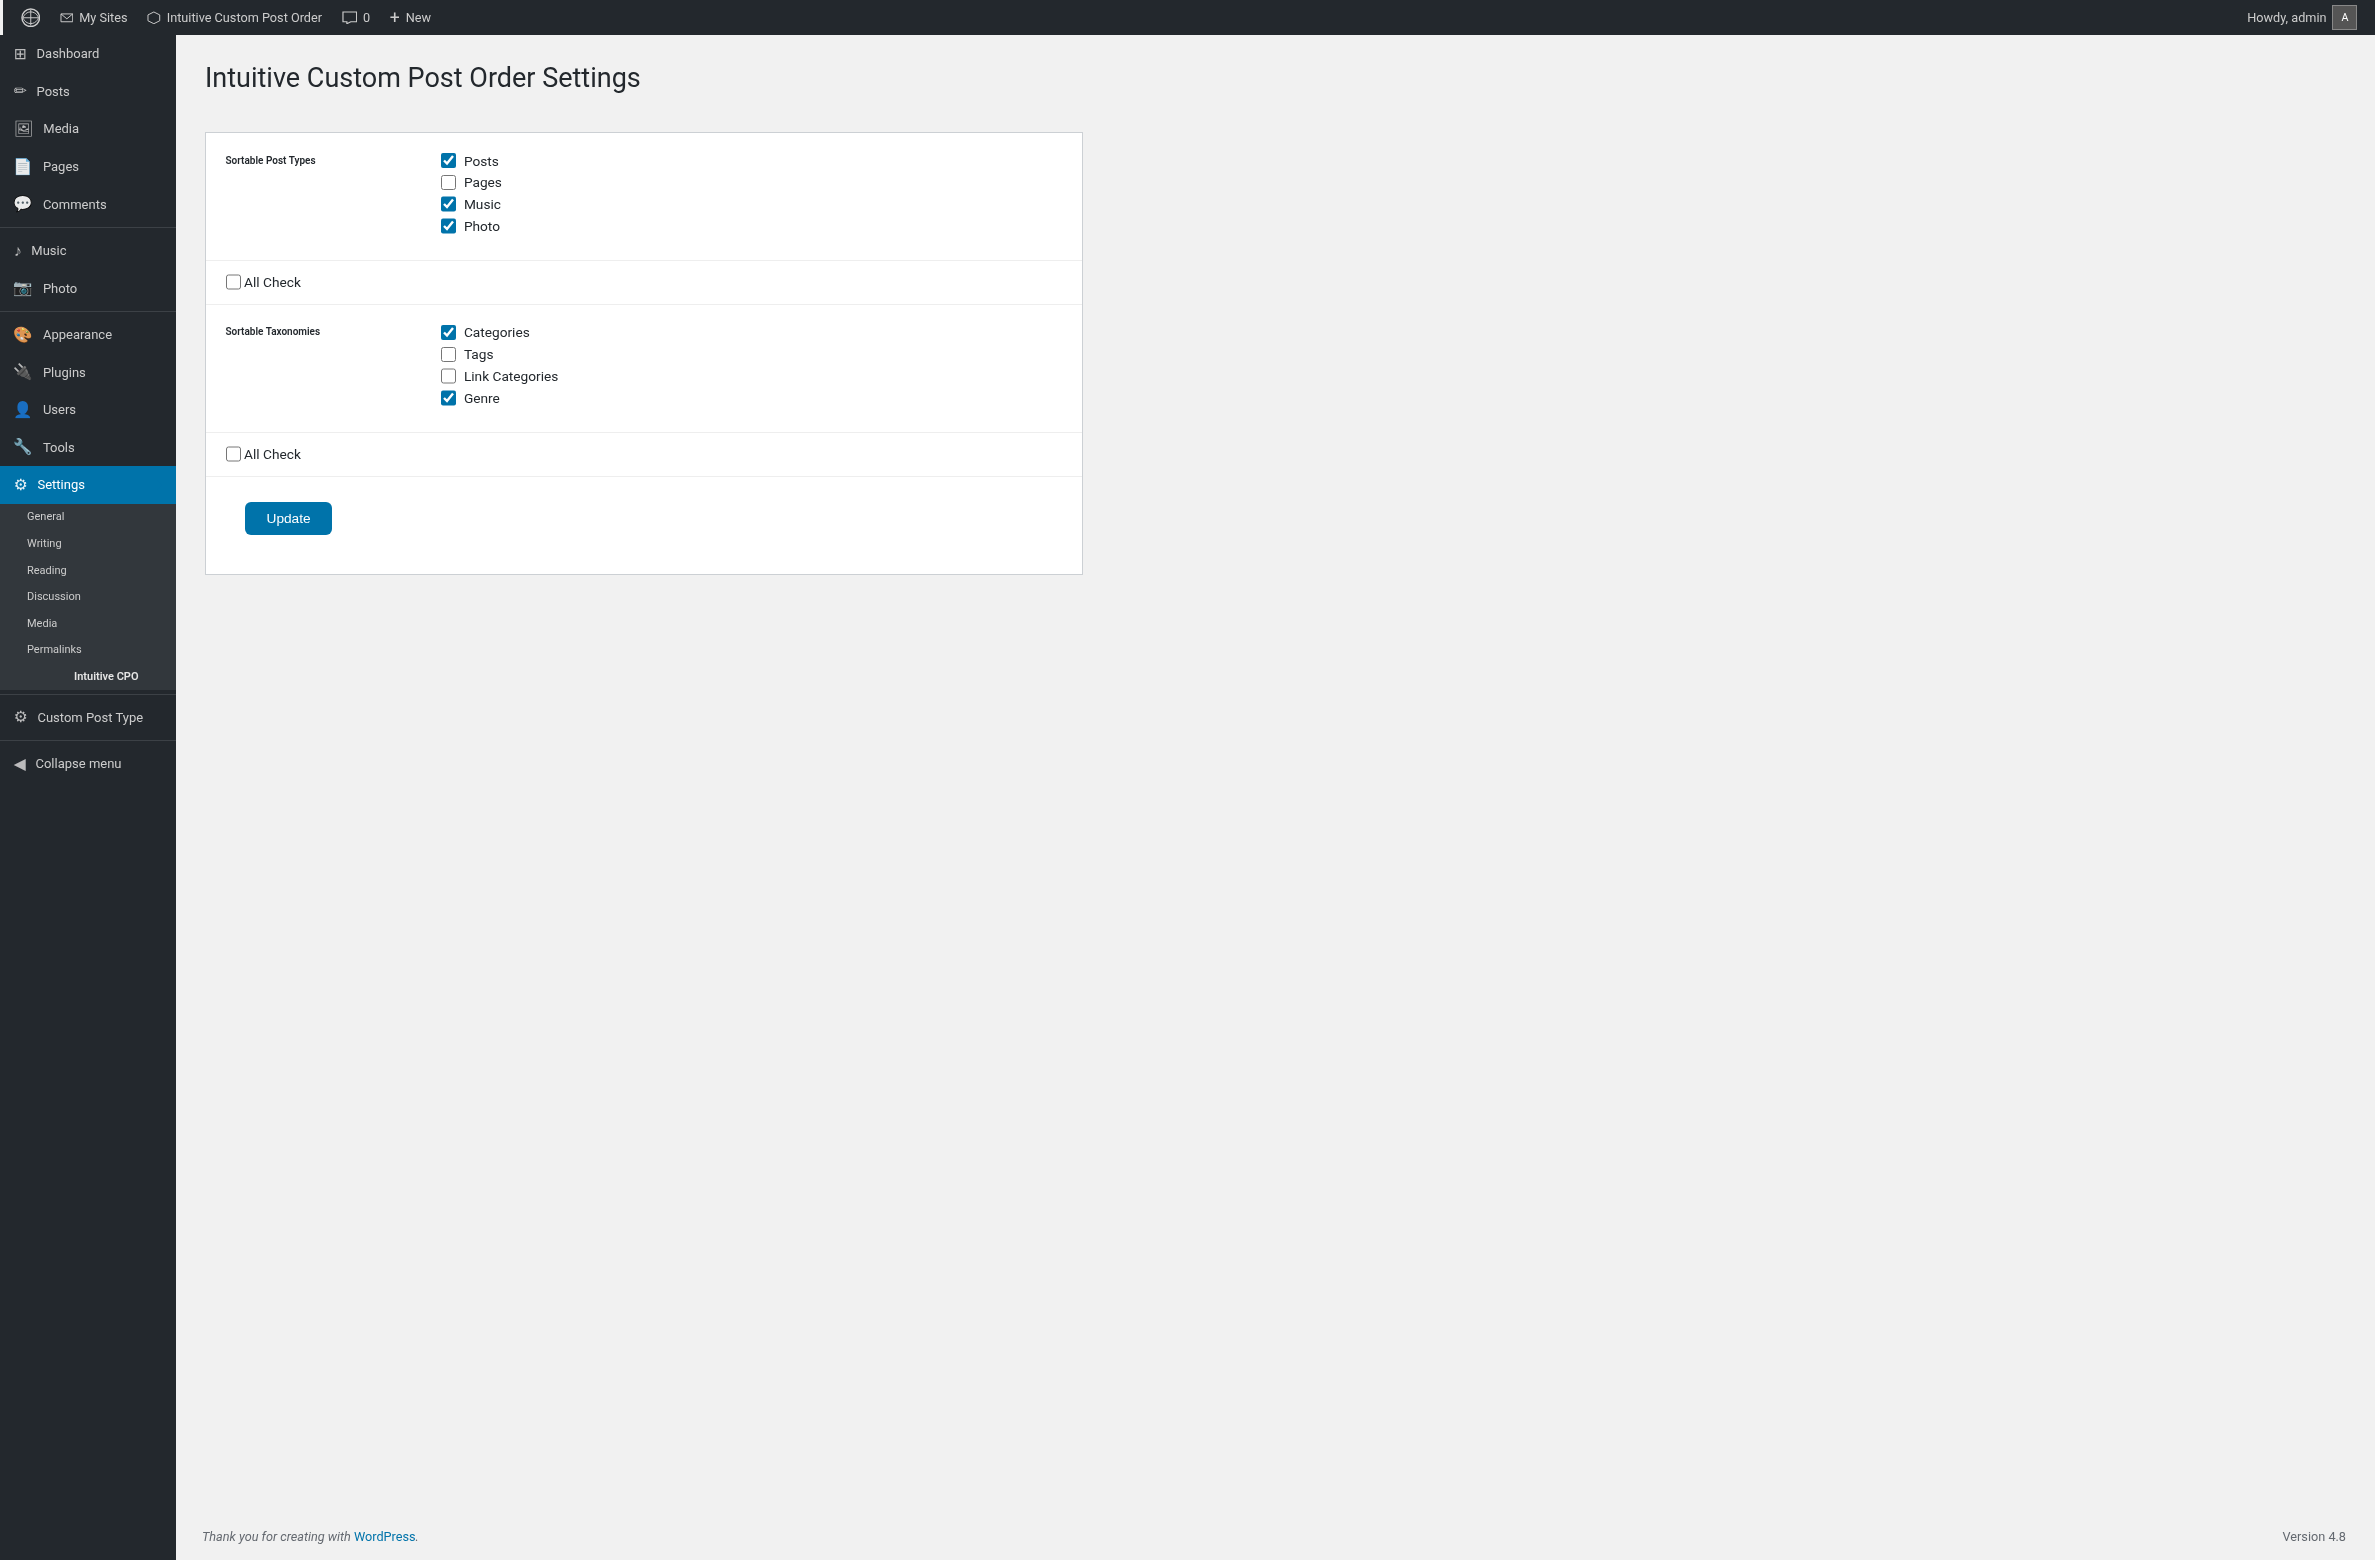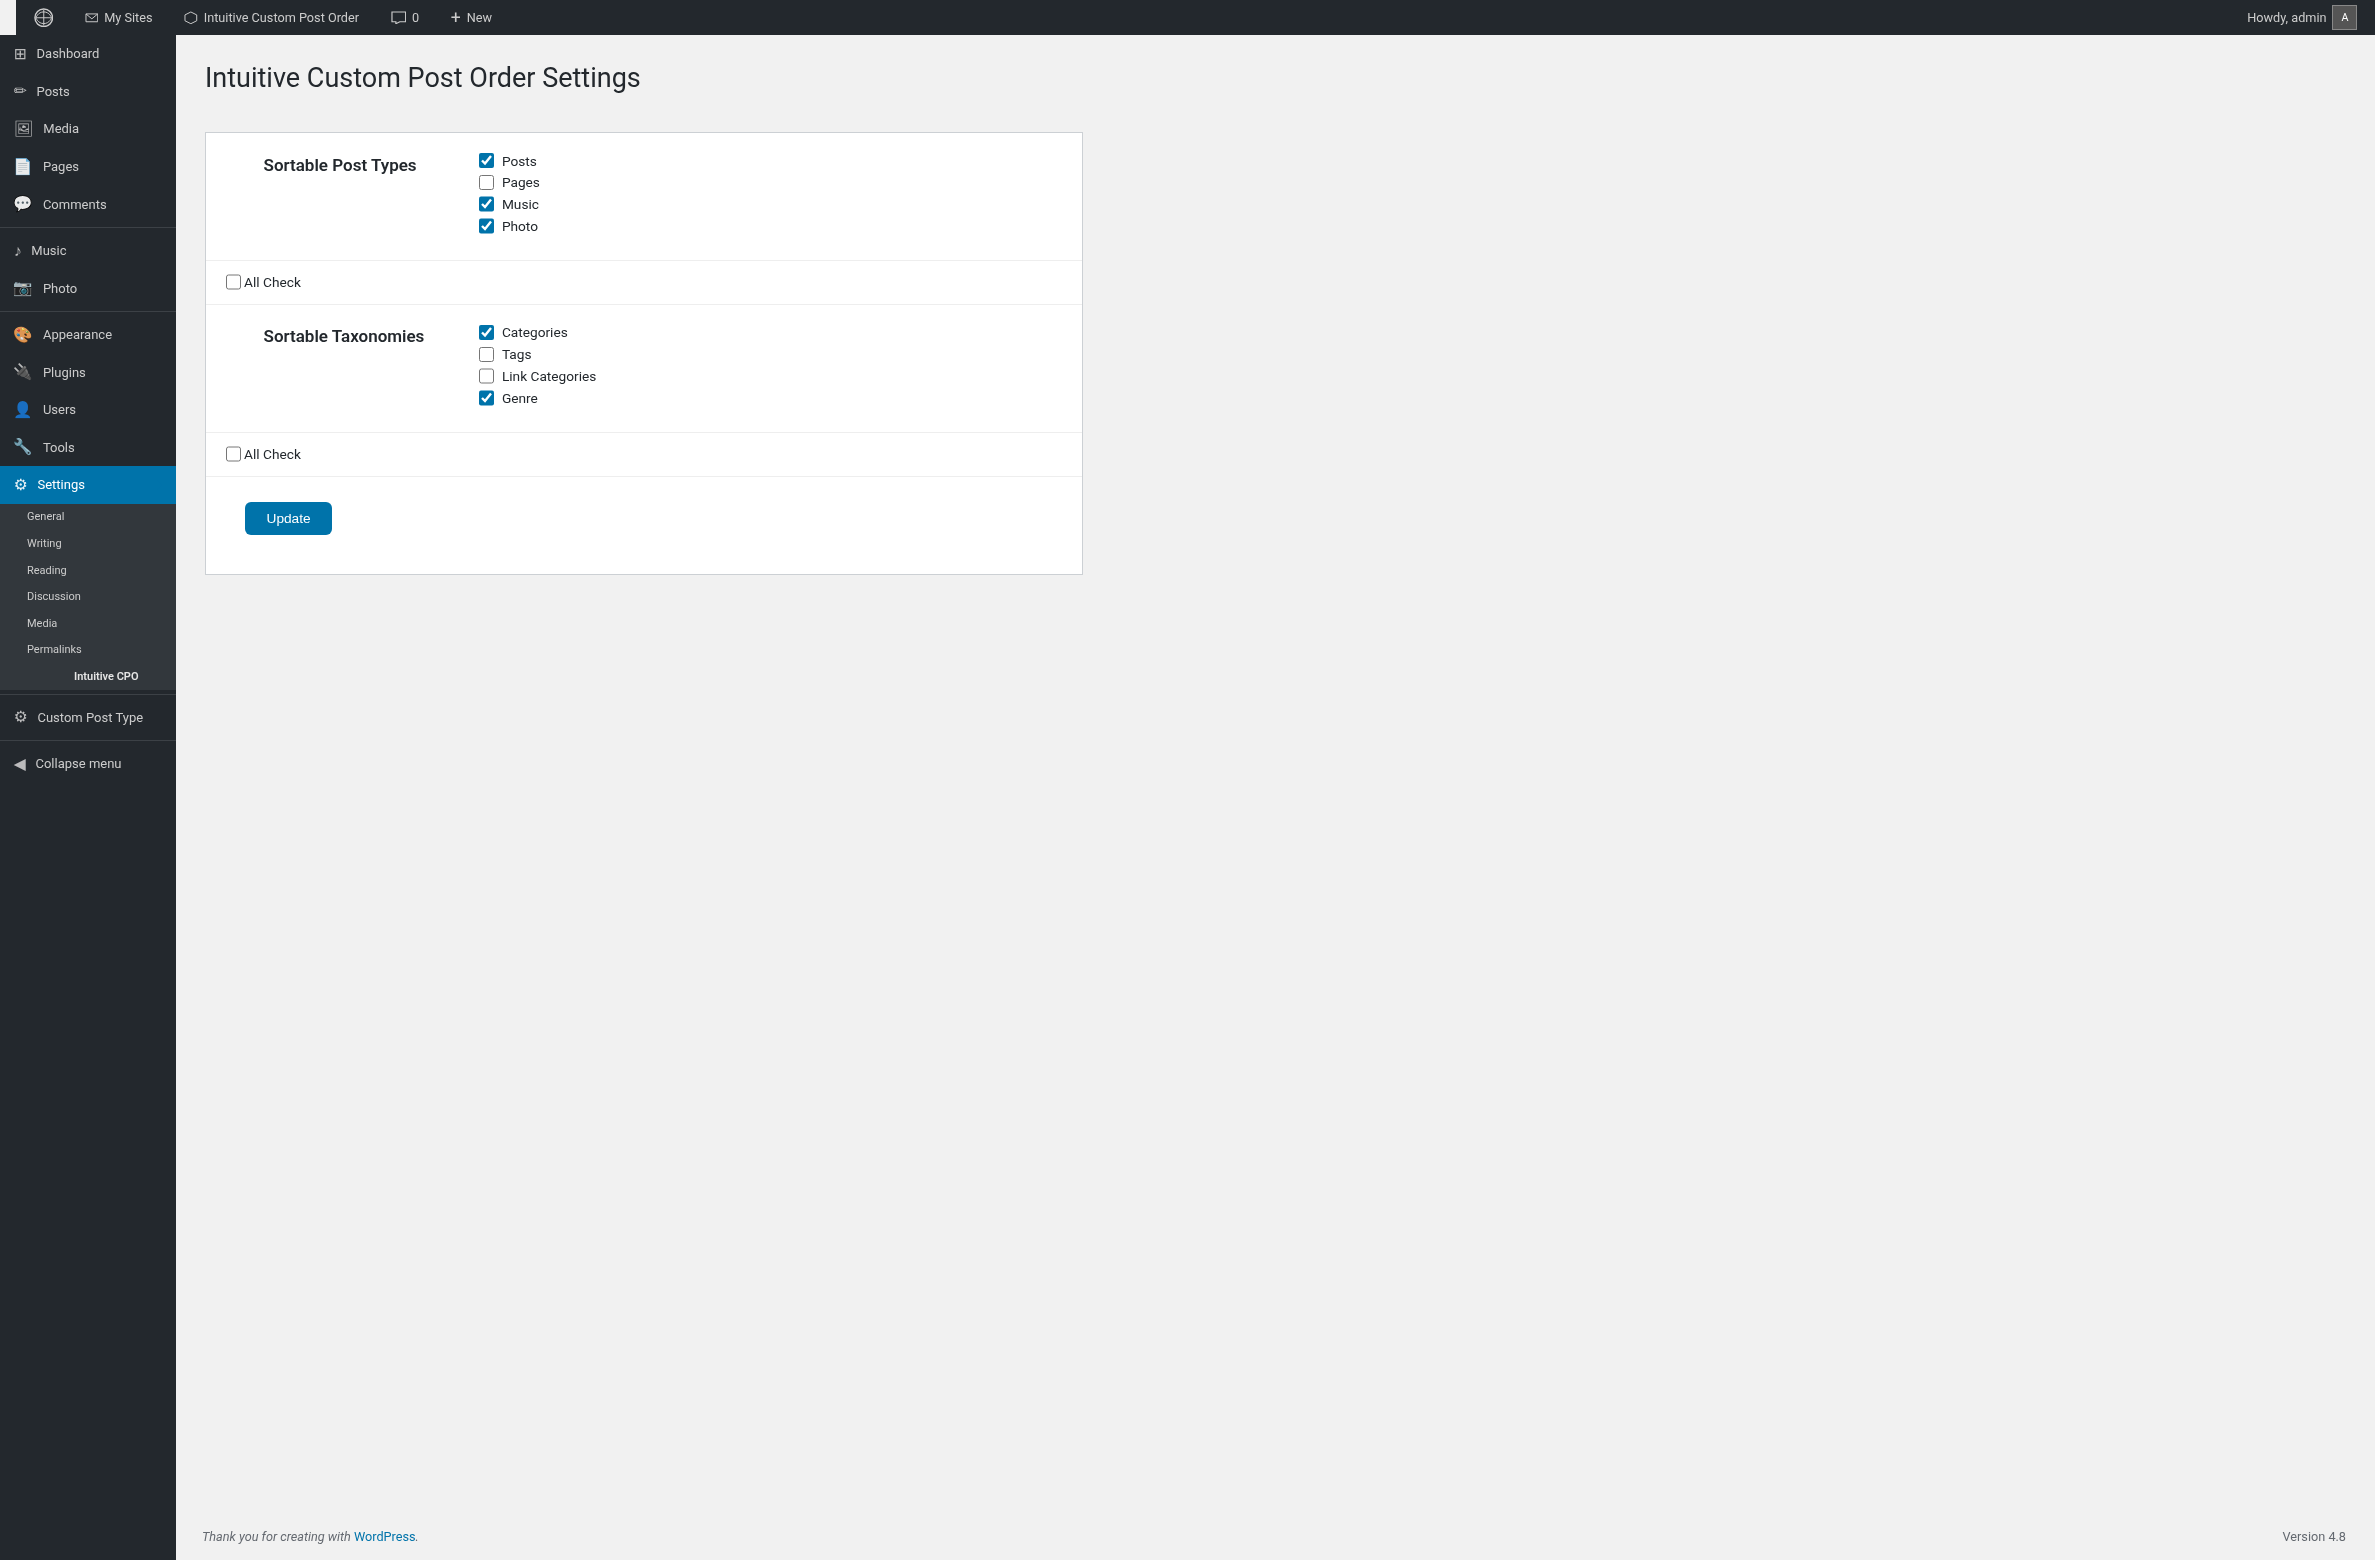--- a/index.html
+++ b/index.html
@@ -6,24 +6,23 @@
     body { font-family: -apple-system, BlinkMacSystemFont, "Segoe UI", Roboto, sans-serif; font-size: 13.7px; background: #f1f1f1; color: #23282d; }
 
     
     #wpadminbar {
       background: #23282d;
       height: 35px;
       display: flex;
       align-items: center;
       padding: 0 7.8px;
       position: fixed;
-      top: 0; left: 16px; right: 0;
+      top: 0; left: 3px; right: 0;
       z-index: 9999;
       color: #eee;
-      gap: 12px;
     }
     #wpadminbar .ab-item {
       color: #ccc;
       font-size: 12.7px;
       display: flex;
       align-items: center;
       gap: 5.9px;
       padding: 0 9.8px;
       height: 35px;
       text-decoration: none;
@@ -127,24 +126,23 @@
     .settings-row {
       display: flex;
       border-bottom: 1px solid #eee;
       padding: 19.5px 19.5px;
       align-items: flex-start;
     }
     .settings-row:last-child { border-bottom: none; }
     .settings-label {
       width: 215px;
       font-weight: 600;
-      font-size: 17px;
+      font-size: 10px;
       padding-top: 2px;
       flex-shrink: 0;
-      margin-left: 38px;
     }
     .settings-field { flex: 1; }
     .settings-field label {
       display: flex;
       align-items: center;
       gap: 7.8px;
       margin-bottom: 5.9px;
       font-size: 13.7px;
       cursor: pointer;
     }

